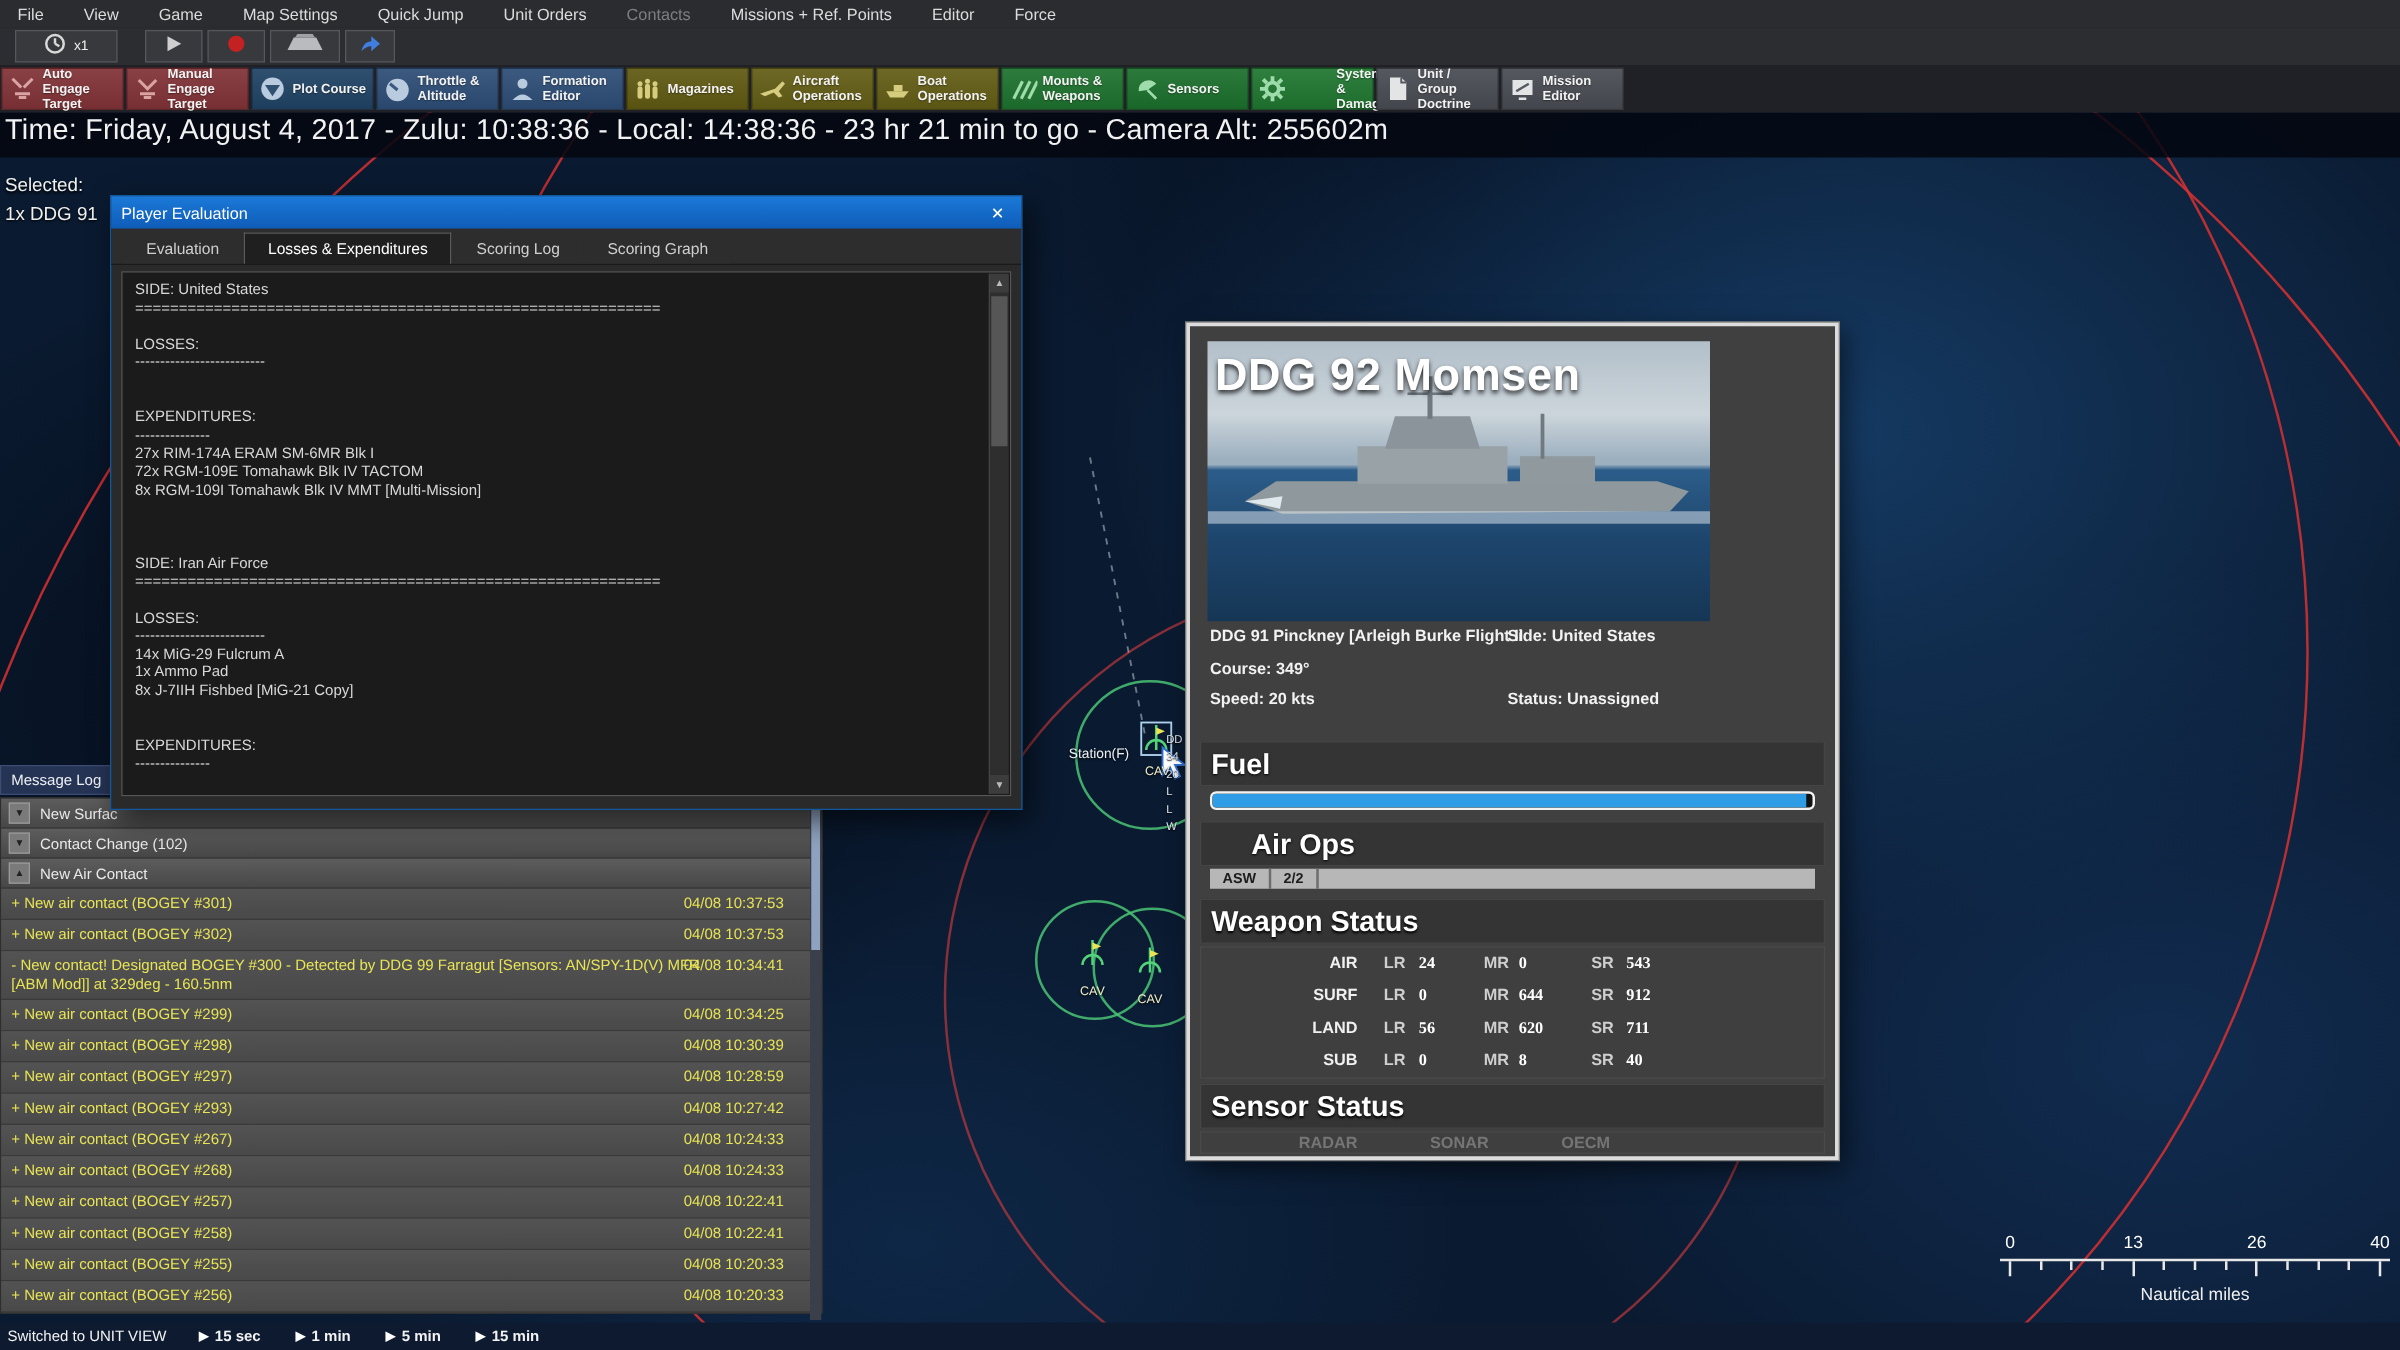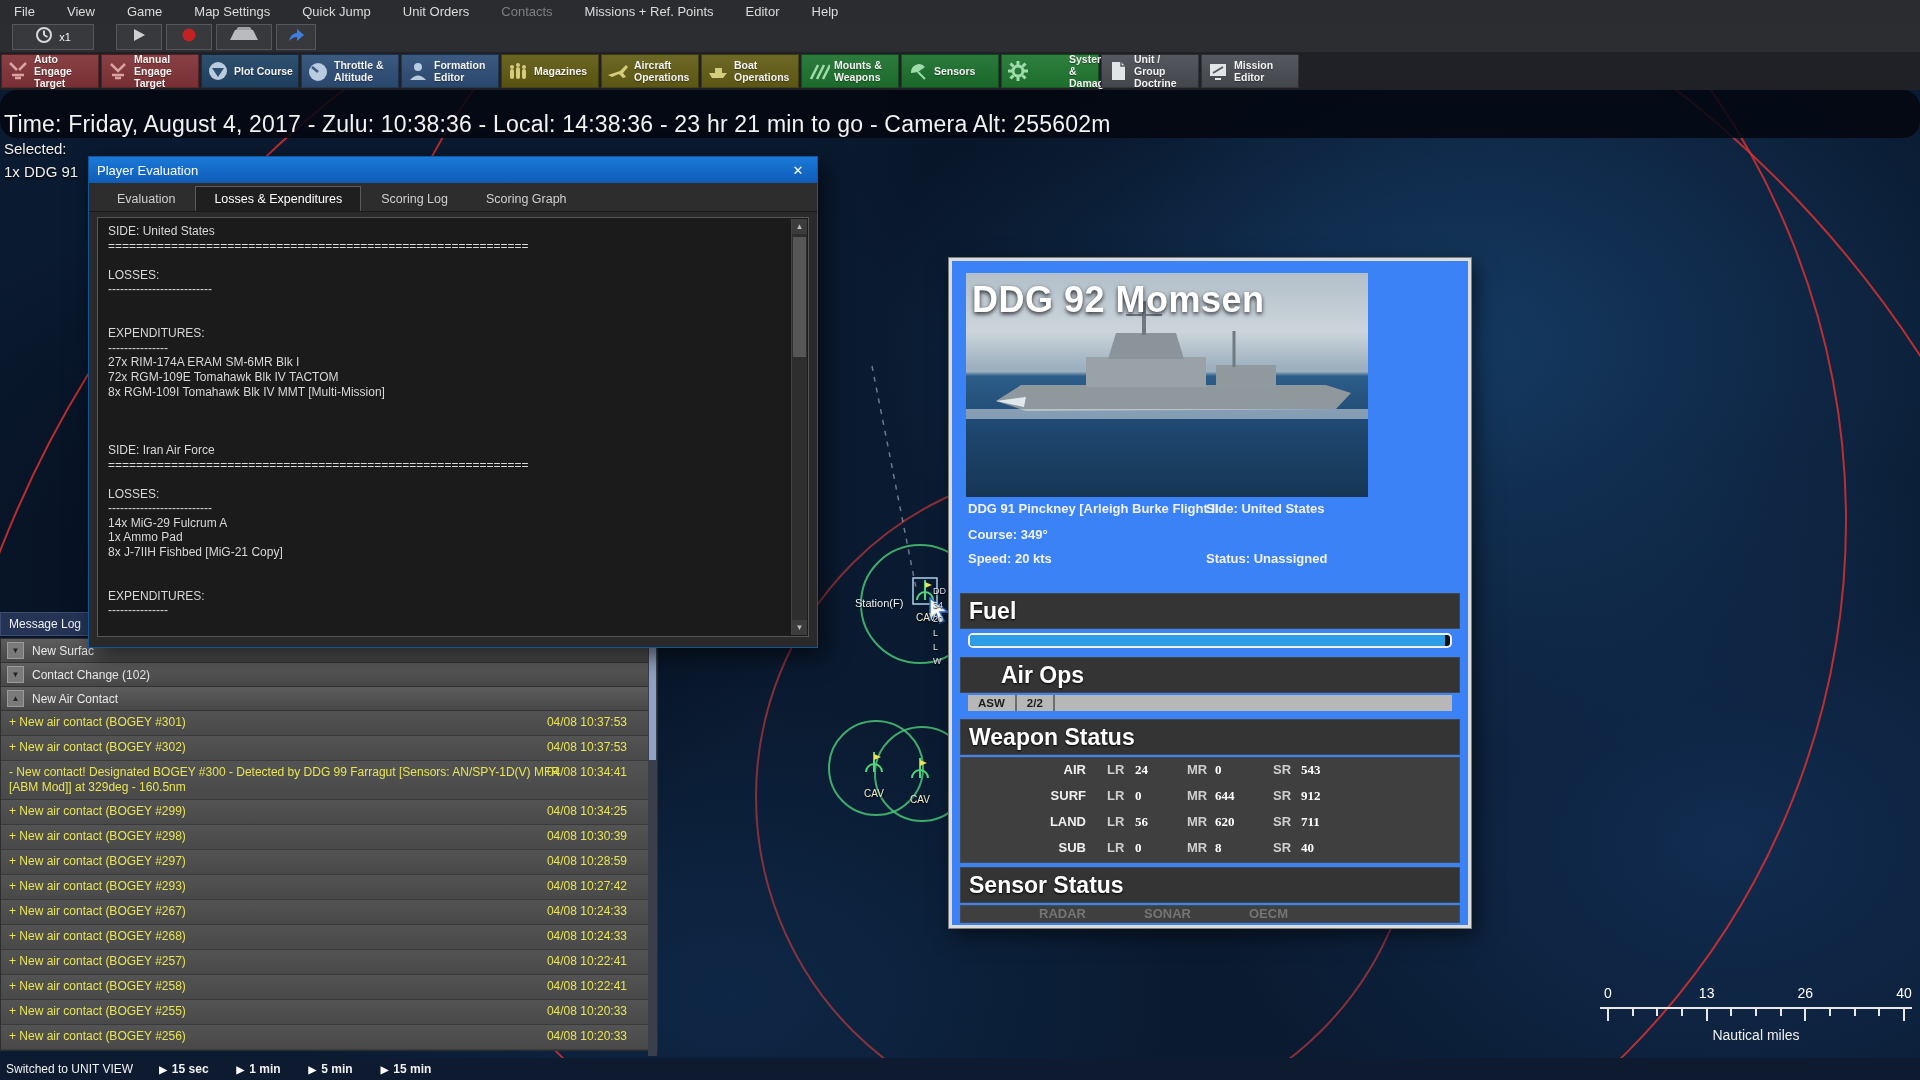--- a/index.html
+++ b/index.html
@@ -37,22 +37,22 @@
   .ctl{position:absolute;top:2px;height:26px;background:#37393d;border:1px solid #55575c;
     display:flex;align-items:center;justify-content:center;gap:6px;box-sizing:border-box;}
   .ctl .spd{font-size:11px;color:#f0f0f0;}
   #toolbar{position:absolute;left:0;top:52px;width:1920px;height:38px;background:#1f2126;z-index:7;
     display:flex;align-items:stretch;}
   .tb-btn{width:98px;margin:2px 1px;display:flex;align-items:center;padding:0 4px;box-sizing:border-box;
     border:1px solid rgba(0,0,0,.35);}
   .tb-ico{width:24px;flex:0 0 24px;height:24px;margin-right:4px;}
   .tb-label{font-size:10.5px;line-height:12px;color:#f2f2f2;font-weight:bold;text-shadow:0 1px 1px rgba(0,0,0,.4);}
   
-  #timebar{position:absolute;left:0;top:90px;width:1920px;height:48px;background:rgba(3,7,16,.88);z-index:4;
-    display:flex;align-items:flex-end;border-radius:17px;}
+  #timebar{position:absolute;left:0;top:90px;width:1920px;height:36px;background:rgba(3,7,16,.88);z-index:4;
+    display:flex;align-items:flex-start;}
   #timebar .txt{font-size:23px;color:#f2f2f2;padding-left:4px;letter-spacing:.2px;}
   #selectedblock{position:absolute;left:4px;top:140px;z-index:4;font-size:15px;color:#f0f0f0;text-shadow:0 1px 2px #000;}
   #selectedblock .l2{margin-top:6px;}
   
   #msglog{position:absolute;left:0;top:612px;width:658px;z-index:5;}
   #msglog-tab{position:absolute;left:0;top:0;width:118px;height:24px;background:#253455;border:1px solid #3c4c72;
     box-sizing:border-box;display:flex;align-items:center;padding-left:8px;font-size:12px;color:#eef0f4;}
   #log-body{position:absolute;left:0;top:26px;width:658px;background:#474747;border:1px solid #2e2e2e;box-sizing:border-box;}
   .log-group{height:23px;background:linear-gradient(#5d5d5d,#474747);border-bottom:1px solid #333;
     display:flex;align-items:center;padding-left:6px;gap:8px;}
@@ -78,21 +78,21 @@
   .dlg-tab.active{background:#1f1f1f;color:#fff;border:1px solid #5a5a5a;border-bottom:none;}
   #dlg-content{position:absolute;left:8px;top:60px;right:8px;bottom:10px;background:#1b1b1b;
     border:1px solid #565656;overflow:hidden;}
   #dlg-lines{position:absolute;left:10px;top:6px;right:26px;bottom:4px;overflow:hidden;}
   .dlg-line{font-size:12px;line-height:14.6px;color:#d8d8d8;white-space:pre;}
   #dlg-scroll{position:absolute;right:1px;top:1px;bottom:1px;width:15px;background:#2e2e2e;border-left:1px solid #444;}
   .sbtn{position:absolute;left:0;width:15px;height:15px;background:#3c3c3c;color:#bbb;font-size:8px;
     display:flex;align-items:center;justify-content:center;}
   #dlg-thumb{position:absolute;left:1px;top:18px;width:13px;height:120px;background:#565656;}
   
-  #ship{position:absolute;left:949px;top:258px;width:522px;height:670px;background:#3b82f6;z-index:6;
+  #ship{position:absolute;left:949px;top:258px;width:522px;height:670px;background:#404040;z-index:6;
     border:3px solid #dcdcdc;box-shadow:0 0 0 1px #7d7d7d,5px 7px 20px rgba(0,0,0,.55);box-sizing:border-box;}
   #ship-photo{position:absolute;left:14px;top:12px;width:402px;height:224px;overflow:hidden;
     background:linear-gradient(#b2bfc9 0%,#ccd5db 26%,#9db0bf 42%,#9db0bf 44%,#2c5d8a 46%,#1d456c 72%,#163655 100%);}
   #ship-title{position:absolute;left:6px;top:6px;font-size:36px;font-weight:bold;color:#fff;
     text-shadow:0 2px 4px rgba(0,0,0,.8);letter-spacing:.5px;}
   .sp-row{position:absolute;left:16px;right:10px;display:flex;font-size:13px;font-weight:bold;color:#f2f2f2;}
   .sp-col2{position:absolute;left:238px;}
   .sp-head{position:absolute;left:8px;right:8px;height:36px;background:#343434;border:1px solid #454545;
     box-sizing:border-box;display:flex;align-items:center;padding-left:8px;
     font-size:23px;font-weight:bold;color:#fff;text-shadow:0 1px 2px #000;}
@@ -200,21 +200,21 @@
   <div id="menubar">
       <div class="menu-item">File</div>
       <div class="menu-item">View</div>
       <div class="menu-item">Game</div>
       <div class="menu-item">Map Settings</div>
       <div class="menu-item">Quick Jump</div>
       <div class="menu-item">Unit Orders</div>
       <div class="menu-item disabled">Contacts</div>
       <div class="menu-item">Missions + Ref. Points</div>
       <div class="menu-item">Editor</div>
-      <div class="menu-item">Help</div>
+      <div class="menu-item">Force</div>
     </div>
 
   <div id="controlrow">
     <div class="ctl" style="left:12px;width:82px;">
       <span>
         <svg width="18" height="18" viewBox="0 0 18 18">
             <circle cx="9" cy="9" r="7" fill="none" stroke="#d8d8d8" stroke-width="2"></circle>
             <line x1="9" y1="9" x2="9" y2="4.5" stroke="#d8d8d8" stroke-width="2"></line>
             <line x1="9" y1="9" x2="12.5" y2="11" stroke="#d8d8d8" stroke-width="2"></line>
           </svg>

